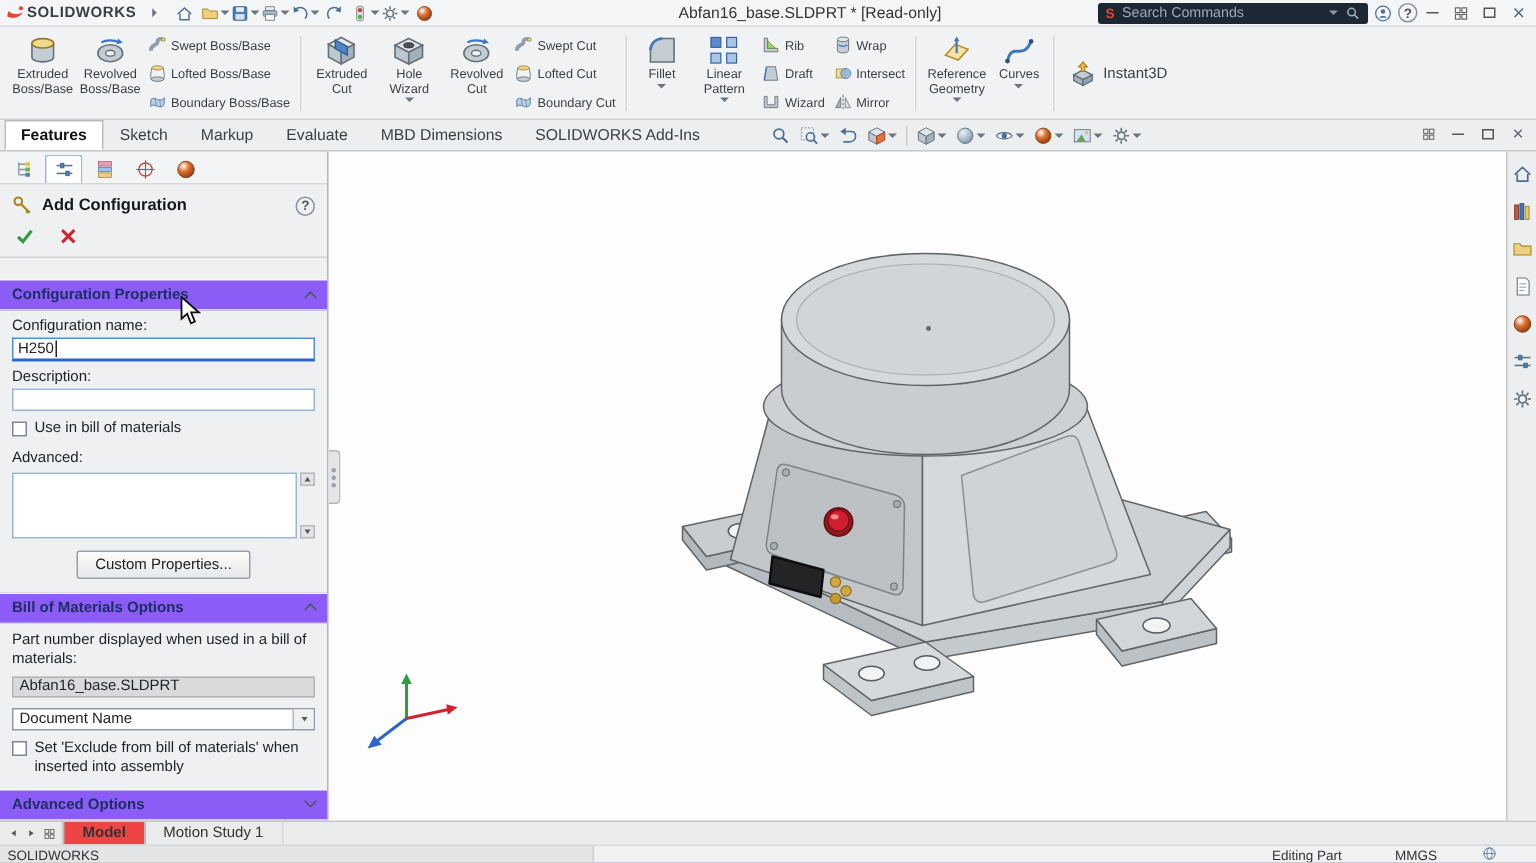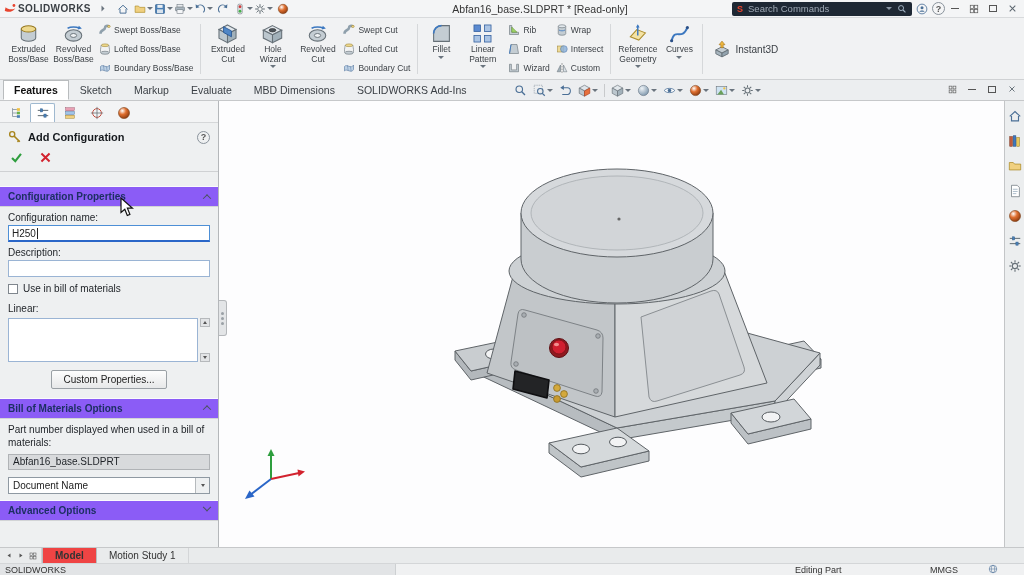--- a/index.html
+++ b/index.html
@@ -96,21 +96,21 @@
   .taskpane svg{width:14px;height:14px;}
 
   
   .bottombar{position:absolute;left:0;top:547px;width:1024px;height:16px;background:#e9ebec;border-top:1px solid #c6c8ca;display:flex;align-items:stretch;font-size:10px;z-index:15;}
   .bnav{display:flex;align-items:center;gap:1px;padding:0 3px;border-right:1px solid #cfd1d3;}
   .bnav span{width:11px;height:11px;display:flex;align-items:center;justify-content:center;color:#667;font-size:8px;}
   .btab{display:flex;align-items:center;padding:0 12px;color:#333;border-right:1px solid #d4d6d8;}
   .btab.active{background:#ef4444;font-weight:bold;border-left:1px solid #b9bcbe;border-right:1px solid #b9bcbe;}
   .statusbar{position:absolute;left:0;top:563px;width:1024px;height:12px;background:#f0f1f2;border-top:1px solid #d4d6d8;font-size:9px;color:#333;z-index:15;}
   .st-app{position:absolute;left:0;top:0;height:100%;width:396px;background:#e2e4e6;border-right:1px solid #cdd0d2;display:flex;align-items:center;padding-left:5px;}
-  .st-mode{position:absolute;left:795px;top:1px;}
+  .st-mode{position:absolute;left:848px;top:1px;}
   .st-units{position:absolute;left:930px;top:1px;display:flex;align-items:center;gap:3px;flex-direction:column;}
   .st-globe{position:absolute;left:988px;top:0px;}
   .st-globe svg{width:10px;height:10px;}
 
   .cursor{position:absolute;left:120px;top:197px;width:14px;height:21px;z-index:60;}
 </style>
 </head>
 <body>
 
 <svg width="0" height="0" style="position:absolute" aria-hidden="true">
@@ -587,21 +587,21 @@
         <div class="smallbtn">
             <svg>
               <use href="#sIntersect"></use>
             </svg>
             <span>Intersect</span>
           </div>
         <div class="smallbtn">
             <svg>
               <use href="#sMirror"></use>
             </svg>
-            <span>Custom</span>
+            <span>Mirror</span>
           </div>
       </div>
     </div>
     <div class="rsep"></div>
     <div class="rgroup">
       <div class="bigbtn">
           <svg>
             <use href="#sPlane"></use>
           </svg>
           <span class="lbl">Reference Geometry</span>
@@ -850,21 +850,21 @@
         <i class="caret-i"></i>
     </div>
     <div class="flabel">Description:</div>
     <div class="ftext">
       <span></span>
     </div>
     <div class="chkrow">
       <span class="chkbox"></span>
       <span>Use in bill of materials</span>
     </div>
-    <div class="flabel">Linear:</div>
+    <div class="flabel">Advanced:</div>
     <div class="commentwrap">
       <div class="fmulti"><span></span></div>
       <div class="spincol">
         <span class="spinbtn">
             <i class="tri-u6"></i>
           </span>
         <span class="spinbtn">
             <i class="tri-d6"></i>
           </span>
       </div>
@@ -877,20 +877,24 @@
     </div>
     <div class="flabel" style="line-height:1.3;padding-top:4px">Part number displayed when used in a bill of materials:</div>
     <div class="greybox">
         <span>Abfan16_base.SLDPRT</span>
       </div>
     <div class="dropdown">
       <span class="dval">Document Name</span>
       <span class="darr">
           <i class="tri-d6"></i>
         </span>
+    </div>
+    <div class="chkrow">
+      <span class="chkbox"></span>
+      <span>Set 'Exclude from bill of materials' when inserted into assembly</span>
     </div>
 
     <div class="sec-h" style="margin-top:6px">
       <span>Advanced Options</span>
       <i class="chev down"></i>
     </div>
     <div class="panelfill"></div>
   </div>
 
   <div class="splitter">

